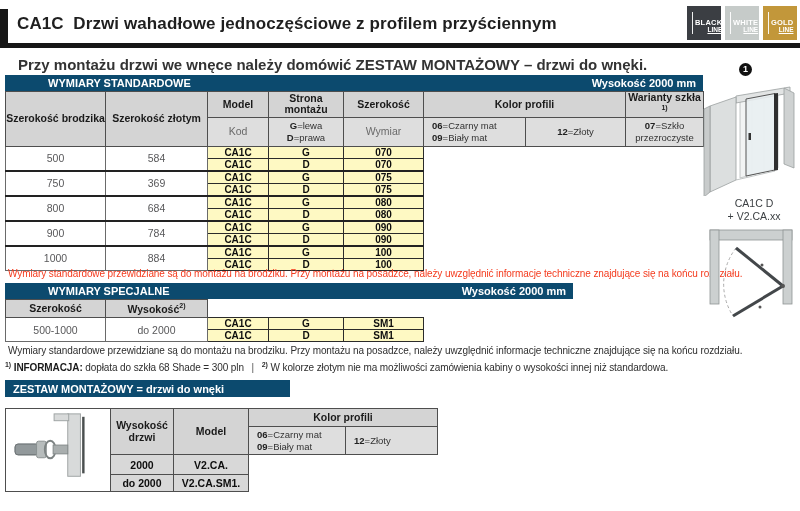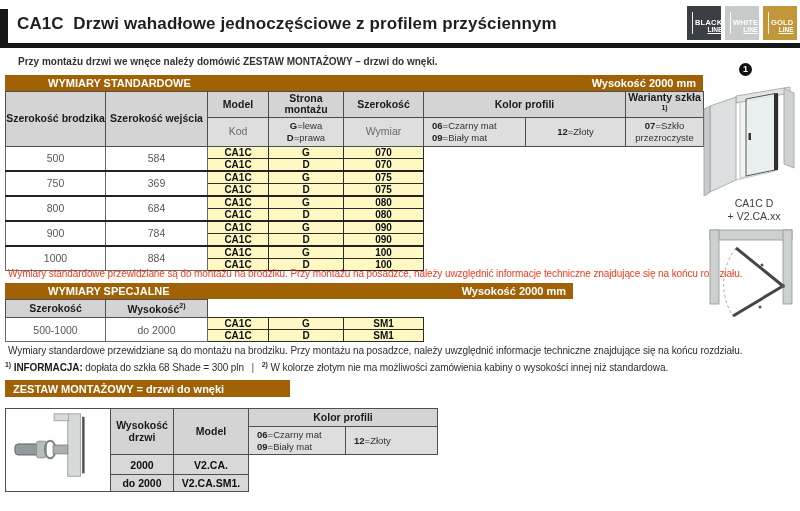--- a/index.html
+++ b/index.html
@@ -15,25 +15,25 @@
     color:#1f1f1f; letter-spacing:0.1px; white-space:pre;
   }
   .header-rule { position:absolute; left:0; top:43px; width:800px; height:5px; background:#161616; }
 
   .badges { position:absolute; top:6px; right:3px; display:flex; gap:4px; }
   .badge { width:34px; height:34px; box-sizing:border-box; display:flex; align-items:center; padding:4px 3px 4px 5px; }
   .badge-inner { border-left:1.5px solid rgba(255,255,255,.92); padding-left:2px; color:#fff; line-height:1.05; display:flex; flex-direction:column; align-items:flex-end; min-height:22px; justify-content:flex-end; }
   .badge-name { font-size:7.5px; font-weight:bold; letter-spacing:0.2px; }
   .badge-line { font-size:6.5px; font-weight:bold; text-decoration:underline; }
 
-  .intro { position:absolute; left:18px; top:56px; font-size:10px; font-weight:bold; color:#333; }
+  .intro { position:absolute; left:18px; top:56px; font-size:15px; font-weight:bold; color:#333; }
 
   
   .section-bar {
-    position:absolute; left:5px; height:16px; background:#a16207; color:#fff;
+    position:absolute; left:5px; height:16px; background:#0c4a6e; color:#fff;
     display:flex; align-items:center; justify-content:space-between;
     font-size:11px; font-weight:bold; box-sizing:border-box;
   }
   .bar-std { top:75px; width:698px; padding:0 7px 0 43px; }
   .bar-spc { top:283px; width:568px; padding:0 7px 0 43px; }
   .bar-mnt { top:380px; width:285px; height:17px; padding:0 15px 0 8px; }
 
   
   table.tbl { position:absolute; border-collapse:collapse; table-layout:fixed; }
   table.tbl th, table.tbl td { padding:0; text-align:center; vertical-align:middle; overflow:hidden; }
@@ -126,21 +126,21 @@
         <col style="width:61px">
         <col style="width:75px">
       <col style="width:80px">
         <col style="width:102px">
         <col style="width:100px">
         <col style="width:78px">
     </colgroup>
     <tbody>
         <tr class="h1">
       <th class="hcell" rowspan="2">Szerokość brodzika</th>
-      <th class="hcell" rowspan="2">Szerokość wejścia</th>
+      <th class="hcell" rowspan="2">Szerokość złotym</th>
       <th class="hcell">Model</th>
       <th class="hcell">Strona montażu</th>
       <th class="hcell">Szerokość</th>
       <th class="hcell" colspan="2">Kolor profili</th>
       <th class="hcell">
         <span>Warianty szkła</span> <sup class="fn">1)</sup>
       </th>
     </tr>
     <tr class="h2">
       <th class="hsub grayhead">Kod</th>

